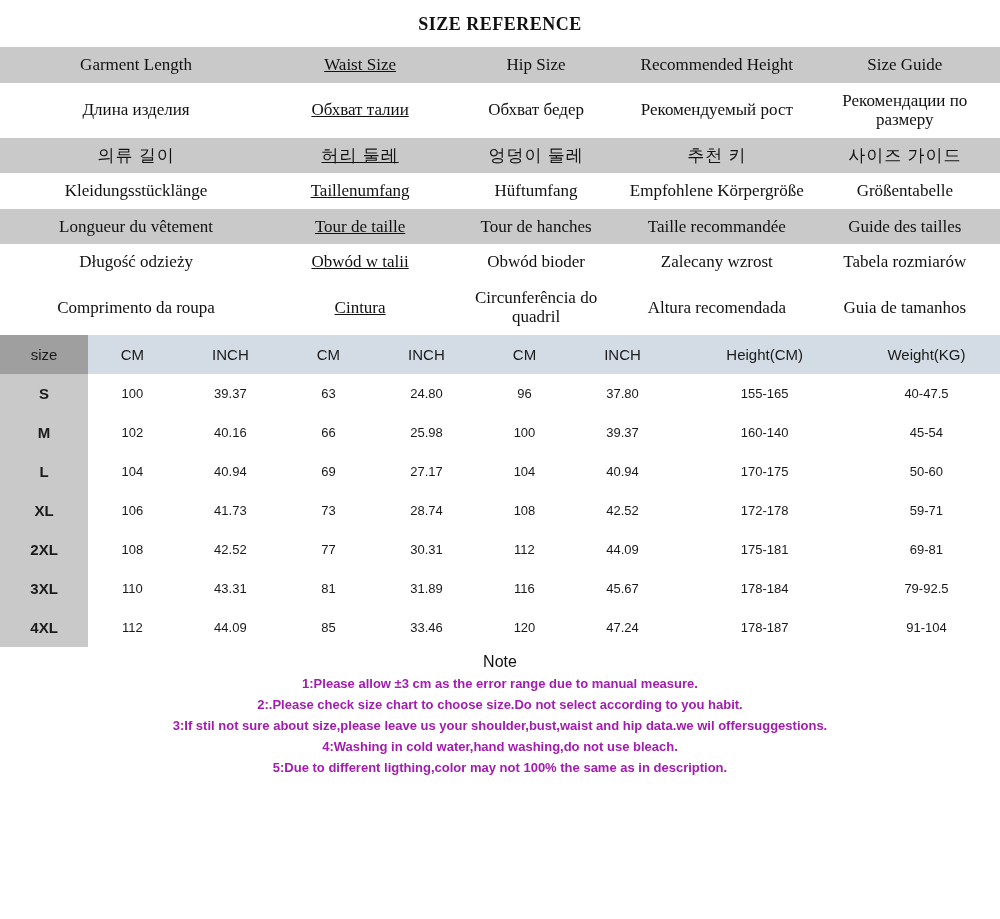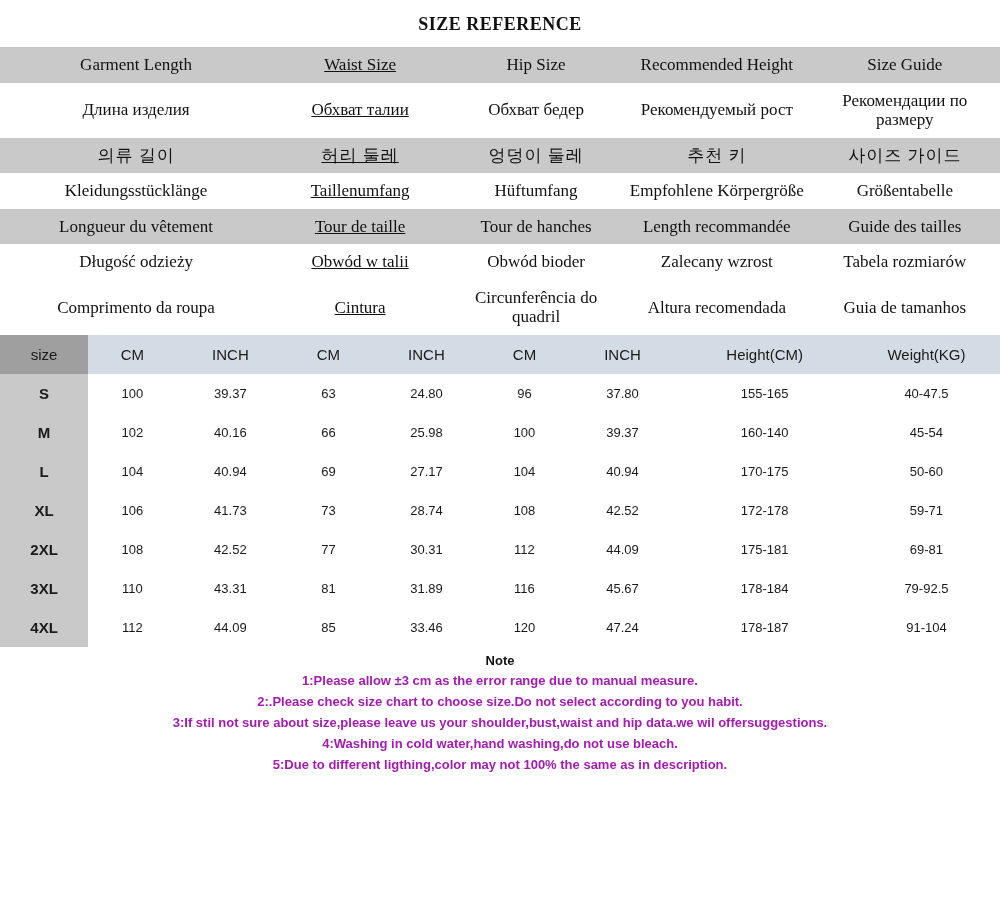--- a/index.html
+++ b/index.html
@@ -90,22 +90,22 @@
   col.w-cm   { width: 9%; }
   col.w-in   { width: 11%; }
   col.w-h    { width: 18%; }
   col.w-wt   { width: 15%; }
 
   .note-wrap {
     padding-top: 6px;
     text-align: center;
   }
   .note-title {
-    font-size: 13px;
-    font-weight: bold;
+    font-size: 16px;
+    font-weight: normal;
     padding-bottom: 2px;
   }
   .note-line {
     font-size: 13px;
     font-weight: bold;
     line-height: 1.62;
     color: #a21caf;
   }
 </style>
 </head>
@@ -142,21 +142,21 @@
         <td class="c1">Kleidungsstücklänge</td>
         <td class="c2">Taillenumfang</td>
         <td class="c3">Hüftumfang</td>
         <td class="c4">Empfohlene Körpergröße</td>
         <td class="c5">Größentabelle</td>
       </tr>
       <tr class="shade">
         <td class="c1">Longueur du vêtement</td>
         <td class="c2">Tour de taille</td>
         <td class="c3">Tour de hanches</td>
-        <td class="c4">Length recommandée</td>
+        <td class="c4">Taille recommandée</td>
         <td class="c5">Guide des tailles</td>
       </tr>
       <tr class="plain">
         <td class="c1">Długość odzieży</td>
         <td class="c2">Obwód w talii</td>
         <td class="c3">Obwód bioder</td>
         <td class="c4">Zalecany wzrost</td>
         <td class="c5">Tabela rozmiarów</td>
       </tr>
       <tr class="plain">

